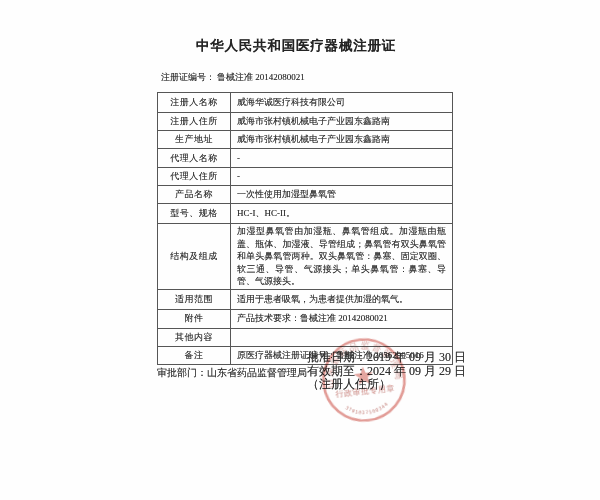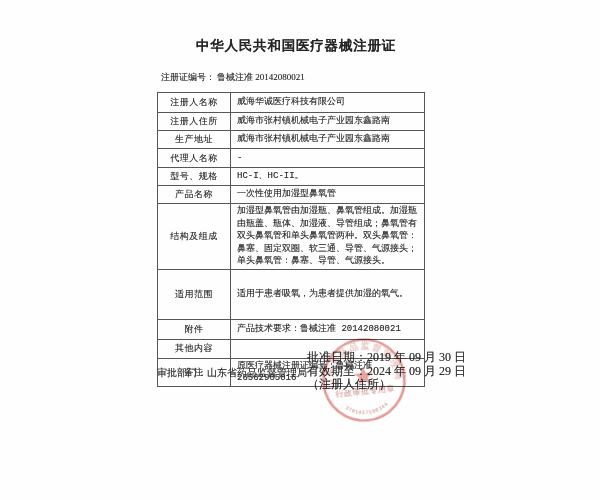--- a/index.html
+++ b/index.html
@@ -10,29 +10,29 @@
     color:#333333;
   }
   .page{position:absolute;inset:0;background:#fefefe;text-shadow:0 0 .4px rgba(50,50,50,.55);padding-left:11px;}
   .title{
     position:absolute;top:37px;left:0;width:592px;text-align:center;
     font-size:13.5px;font-weight:bold;letter-spacing:.8px;color:#242424;
   }
   .reg-line{position:absolute;top:71px;left:161px;font-size:9px;color:#2f2f2f;}
   .reg-line .num{margin-left:2px;}
   table.cert{
-    position:absolute;top:92px;left:157px;width:268px;
+    position:absolute;top:92px;left:157px;width:296px;
     border-collapse:collapse;table-layout:fixed;
   }
   table.cert th,table.cert td{
     border:1px solid #565656;font-weight:normal;
     font-size:9px;color:#2f2f2f;vertical-align:middle;
   }
   table.cert th{width:68px;text-align:center;padding:1px 2px;letter-spacing:.5px;}
-  table.cert td{padding:1px 6px;line-height:12.5px;font-family:Liberation Mono, monospace;}
+  table.cert td{padding:1px 6px;line-height:12.5px;}
   table.cert tr{height:18px;}
   table.cert tr:nth-child(1){height:20px;}
   table.cert tr:nth-child(4){height:19px;}
   table.cert tr:nth-child(7){height:20px;}
   table.cert tr:nth-child(8){height:50px;}
   table.cert tr:nth-child(8) td{text-align:justify;margin-top:40px;}
   table.cert tr:nth-child(9){height:20px;}
   table.cert tr:nth-child(10){height:19px;}
   .dept{position:absolute;top:366px;left:157px;font-size:10px;color:#2f2f2f;}
   .dates{position:absolute;top:351px;left:307px;font-size:12px;line-height:13.5px;color:#2f2f2f;}
@@ -72,26 +72,30 @@
       </tr>
       <tr>
         <th>生产地址</th>
         <td>威海市张村镇机械电子产业园东鑫路南</td>
       </tr>
       <tr>
         <th>代理人名称</th>
         <td>-</td>
       </tr>
       <tr>
-        <th>型号、规格</th>
-        <td>HC-I、HC-II。</td>
+        <th>代理人住所</th>
+        <td>-</td>
       </tr>
       <tr>
         <th>产品名称</th>
         <td>一次性使用加湿型鼻氧管</td>
+      </tr>
+      <tr>
+        <th>型号、规格</th>
+        <td>HC-I、HC-II。</td>
       </tr>
       <tr>
         <th>结构及组成</th>
         <td>加湿型鼻氧管由加湿瓶、鼻氧管组成。加湿瓶由瓶盖、瓶体、加湿液、导管组成；鼻氧管有双头鼻氧管和单头鼻氧管两种。双头鼻氧管：鼻塞、固定双圈、软三通、导管、气源接头；单头鼻氧管：鼻塞、导管、气源接头。</td>
       </tr>
       <tr>
         <th>适用范围</th>
         <td>适用于患者吸氧，为患者提供加湿的氧气。</td>
       </tr>
       <tr>

